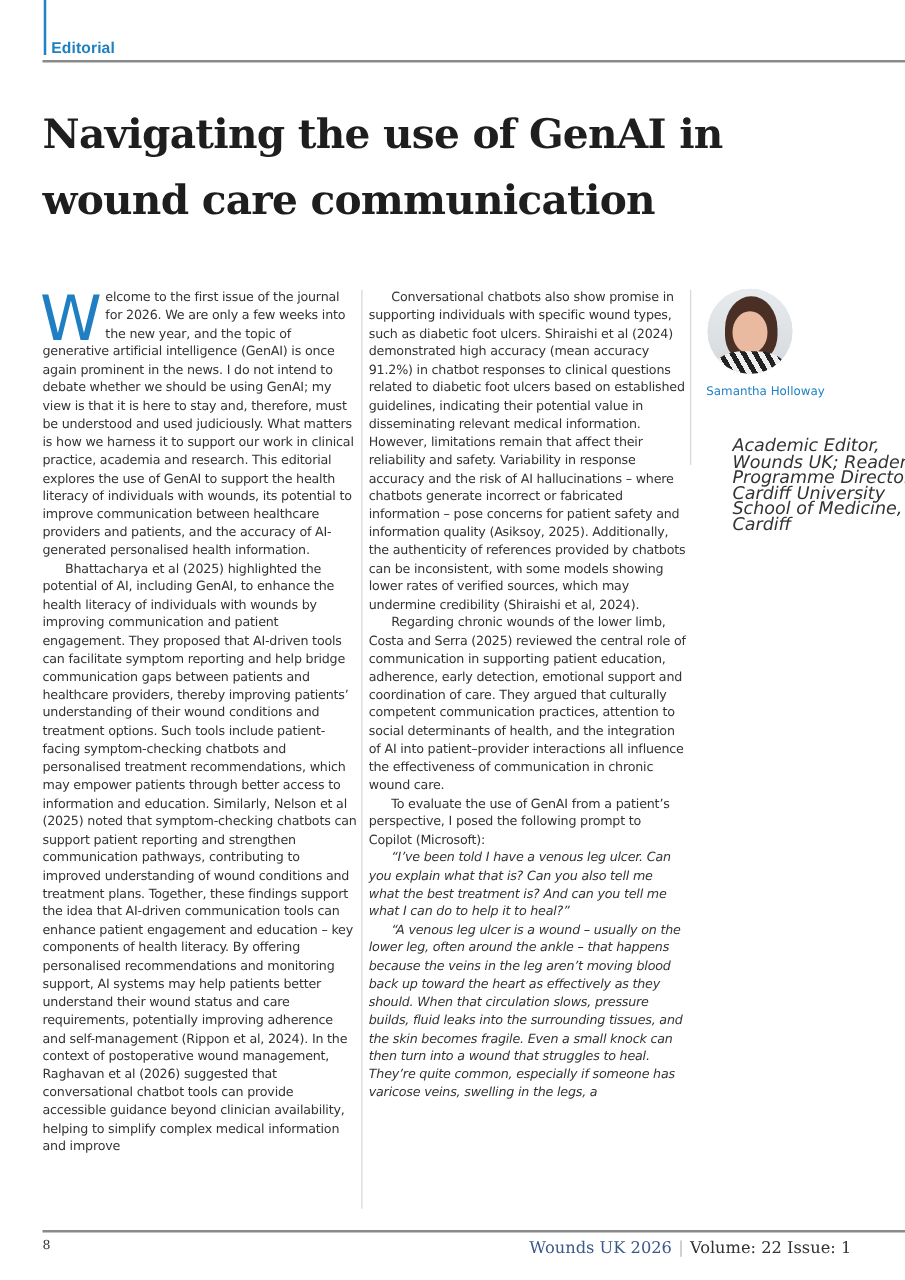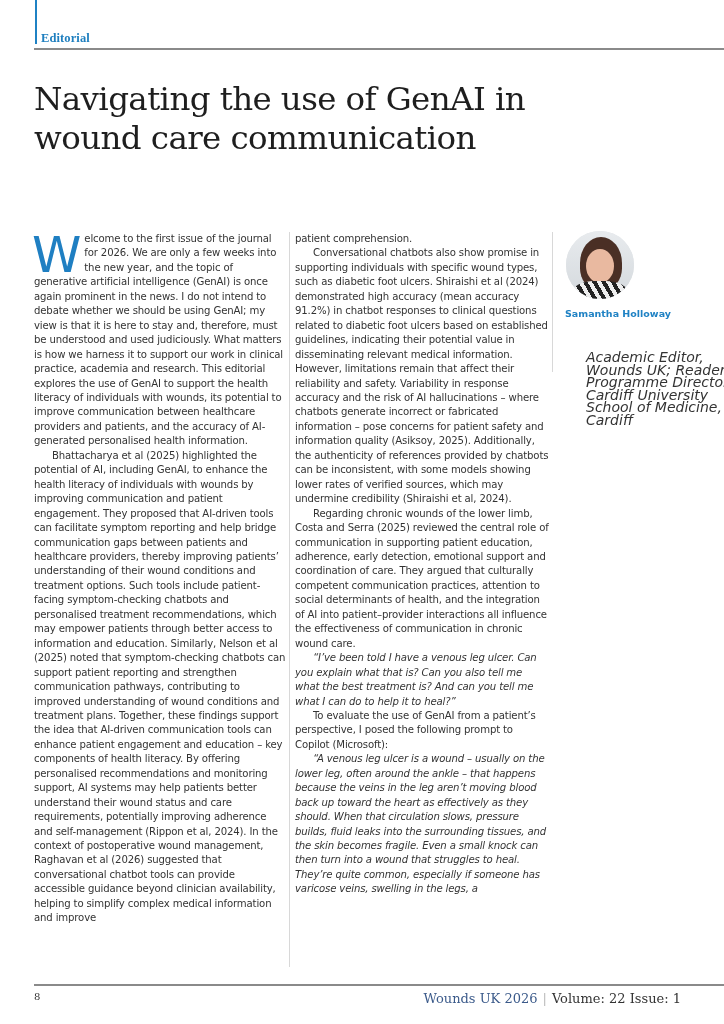--- a/index.html
+++ b/index.html
@@ -1,35 +1,35 @@
 <!DOCTYPE html>
 <html><head>
 <meta charset="utf-8">
 <style>
   html, body { margin:0; padding:0; background:#ffffff; }
   body { width:724px; height:1024px; position:relative; overflow:hidden; font-family:"DejaVu Sans", sans-serif; color:#2a2a2a; }
   .top-accent { position:absolute; left:35px; top:0; width:2px; height:44px; background:#1f82c4; }
-  .section-label { position:absolute; left:41px; top:31px; font-family:Liberation Serif, serif; font-weight:bold; font-size:12.5px; color:#1f7fbf; letter-spacing:0.1px; }
+  .section-label { position:absolute; left:41px; top:31px; font-family:Liberation Sans, sans-serif; font-weight:bold; font-size:12.5px; color:#1f7fbf; letter-spacing:0.1px; }
   .top-rule { position:absolute; left:34px; right:0; top:48px; height:2px; background:#8a8a8a; }
-  .title { position:absolute; left:34px; top:80px; width:560px; margin:0; font-family:"DejaVu Serif", serif; font-weight:normal; font-size:32.5px; line-height:39px; color:#1e1e1e; letter-spacing:-0.6px; }
+  .title { position:absolute; left:34px; top:80px; width:560px; margin:0; font-family:"DejaVu Serif", serif; font-weight:bold; font-size:32.5px; line-height:53px; color:#1e1e1e; letter-spacing:-0.6px; }
   .col { position:absolute; top:232px; font-size:10.15px; line-height:14.45px; color:#333; letter-spacing:-0.15px; }
   .col p { margin:0; }
   .col-1 { left:34px; width:252px; }
   .col-2 { left:295px; width:254px; }
   .col-divider { position:absolute; left:289px; top:232px; width:1px; height:735px; background:#d8d8d8; }
   .col-divider-2 { position:absolute; left:552px; top:232px; width:1px; height:140px; background:#d8d8d8; }
   .indent { text-indent:18px; }
   .dropcap { float:left; font-size:50px; line-height:40px; color:#1f7fc2; font-family:"DejaVu Sans", sans-serif; margin:3px 3px -2px -2px; font-weight:normal; }
   .italic { font-style:italic; }
   .photo { position:absolute; left:566px; top:231px; width:68px; height:68px; border-radius:50%; overflow:hidden; background:#dfe3e6; }
   .photo .bg { position:absolute; inset:0; background:linear-gradient(180deg,#e8ebee 0%,#d4d9dd 100%); }
   .photo .hair { position:absolute; left:14px; top:6px; width:42px; height:52px; border-radius:50% 50% 40% 40%; background:#4a2f25; }
   .photo .face { position:absolute; left:20px; top:18px; width:28px; height:34px; border-radius:50%; background:#e9b9a0; }
   .photo .top { position:absolute; left:6px; top:50px; width:56px; height:30px; border-radius:40% 40% 0 0; background:repeating-linear-gradient(60deg,#222 0 4px,#eee 4px 8px); }
-  .author-name { position:absolute; left:565px; top:308px; font-size:9.5px; font-weight:bold; color:#1f82c4; letter-spacing:0px; }
+  .author-name { position:absolute; left:565px; top:308px; font-size:9.5px; font-weight:normal; color:#1f82c4; letter-spacing:0px; }
   .author-role { position:absolute; left:586px; top:323px; width:150px; font-size:14px; line-height:12.6px; font-style:italic; color:#333;margin-top:28px; }
   .bottom-rule { position:absolute; left:34px; right:0; top:984px; height:2px; background:#8a8a8a; }
   .page-number { position:absolute; left:34px; top:991px; font-family:"DejaVu Serif", serif; font-size:10px; color:#333; }
   .footer-right { position:absolute; right:43px; top:991px; font-family:"DejaVu Serif", serif; font-size:13px; color:#333; }
   .footer-journal { color:#3b5a8a; }
   .footer-sep { color:#b9b9b9; margin:0 5px; }
 </style>
 </head>
 <body>
 
@@ -41,25 +41,24 @@
 
 <div class="col-divider"></div>
 <div class="col-divider-2"></div>
 
 <div class="col col-1">
   <p><span class="dropcap">W</span><span>elcome to the first issue of the journal for 2026. We are only a few weeks into the new year, and the topic of generative artificial intelligence (GenAI) is once again prominent in the news. I do not intend to debate whether we should be using GenAI; my view is that it is here to stay and, therefore, must be understood and used judiciously. What matters is how we harness it to support our work in clinical practice, academia and research. This editorial explores the use of GenAI to support the health literacy of individuals with wounds, its potential to improve communication between healthcare providers and patients, and the accuracy of AI-generated personalised health information.</span></p>
   <p class="indent">Bhattacharya et al (2025) highlighted the potential of AI, including GenAI, to enhance the health literacy of individuals with wounds by improving communication and patient engagement. They proposed that AI-driven tools can facilitate symptom reporting and help bridge communication gaps between patients and healthcare providers, thereby improving patients’ understanding of their wound conditions and treatment options. Such tools include patient-facing symptom-checking chatbots and personalised treatment recommendations, which may empower patients through better access to information and education. Similarly, Nelson et al (2025) noted that symptom-checking chatbots can support patient reporting and strengthen communication pathways, contributing to improved understanding of wound conditions and treatment plans. Together, these findings support the idea that AI-driven communication tools can enhance patient engagement and education – key components of health literacy. By offering personalised recommendations and monitoring support, AI systems may help patients better understand their wound status and care requirements, potentially improving adherence and self-management (Rippon et al, 2024). In the context of postoperative wound management, Raghavan et al (2026) suggested that conversational chatbot tools can provide accessible guidance beyond clinician availability, helping to simplify complex medical information and improve</p>
 </div>
 
 <div class="col col-2">
-  <p>patient comprehension.</p>
   <p class="indent">Conversational chatbots also show promise in supporting individuals with specific wound types, such as diabetic foot ulcers. Shiraishi et al (2024) demonstrated high accuracy (mean accuracy 91.2%) in chatbot responses to clinical questions related to diabetic foot ulcers based on established guidelines, indicating their potential value in disseminating relevant medical information. However, limitations remain that affect their reliability and safety. Variability in response accuracy and the risk of AI hallucinations – where chatbots generate incorrect or fabricated information – pose concerns for patient safety and information quality (Asiksoy, 2025). Additionally, the authenticity of references provided by chatbots can be inconsistent, with some models showing lower rates of verified sources, which may undermine credibility (Shiraishi et al, 2024).</p>
   <p class="indent">Regarding chronic wounds of the lower limb, Costa and Serra (2025) reviewed the central role of communication in supporting patient education, adherence, early detection, emotional support and coordination of care. They argued that culturally competent communication practices, attention to social determinants of health, and the integration of AI into patient–provider interactions all influence the effectiveness of communication in chronic wound care.</p>
+  <p class="indent">To evaluate the use of GenAI from a patient’s perspective, I posed the following prompt to Copilot (Microsoft):</p>
   <p class="indent italic">“I’ve been told I have a venous leg ulcer. Can you explain what that is? Can you also tell me what the best treatment is? And can you tell me what I can do to help it to heal?”</p>
-  <p class="indent">To evaluate the use of GenAI from a patient’s perspective, I posed the following prompt to Copilot (Microsoft):</p>
   <p class="indent italic">“A venous leg ulcer is a wound – usually on the lower leg, often around the ankle – that happens because the veins in the leg aren’t moving blood back up toward the heart as effectively as they should. When that circulation slows, pressure builds, fluid leaks into the surrounding tissues, and the skin becomes fragile. Even a small knock can then turn into a wound that struggles to heal. They’re quite common, especially if someone has varicose veins, swelling in the legs, a</p>
 </div>
 
 <div class="photo">
   <div class="bg"></div>
   <div class="hair"></div>
   <div class="face"></div>
   <div class="top"></div>
 </div>
 <div class="author-name">Samantha Holloway</div>

